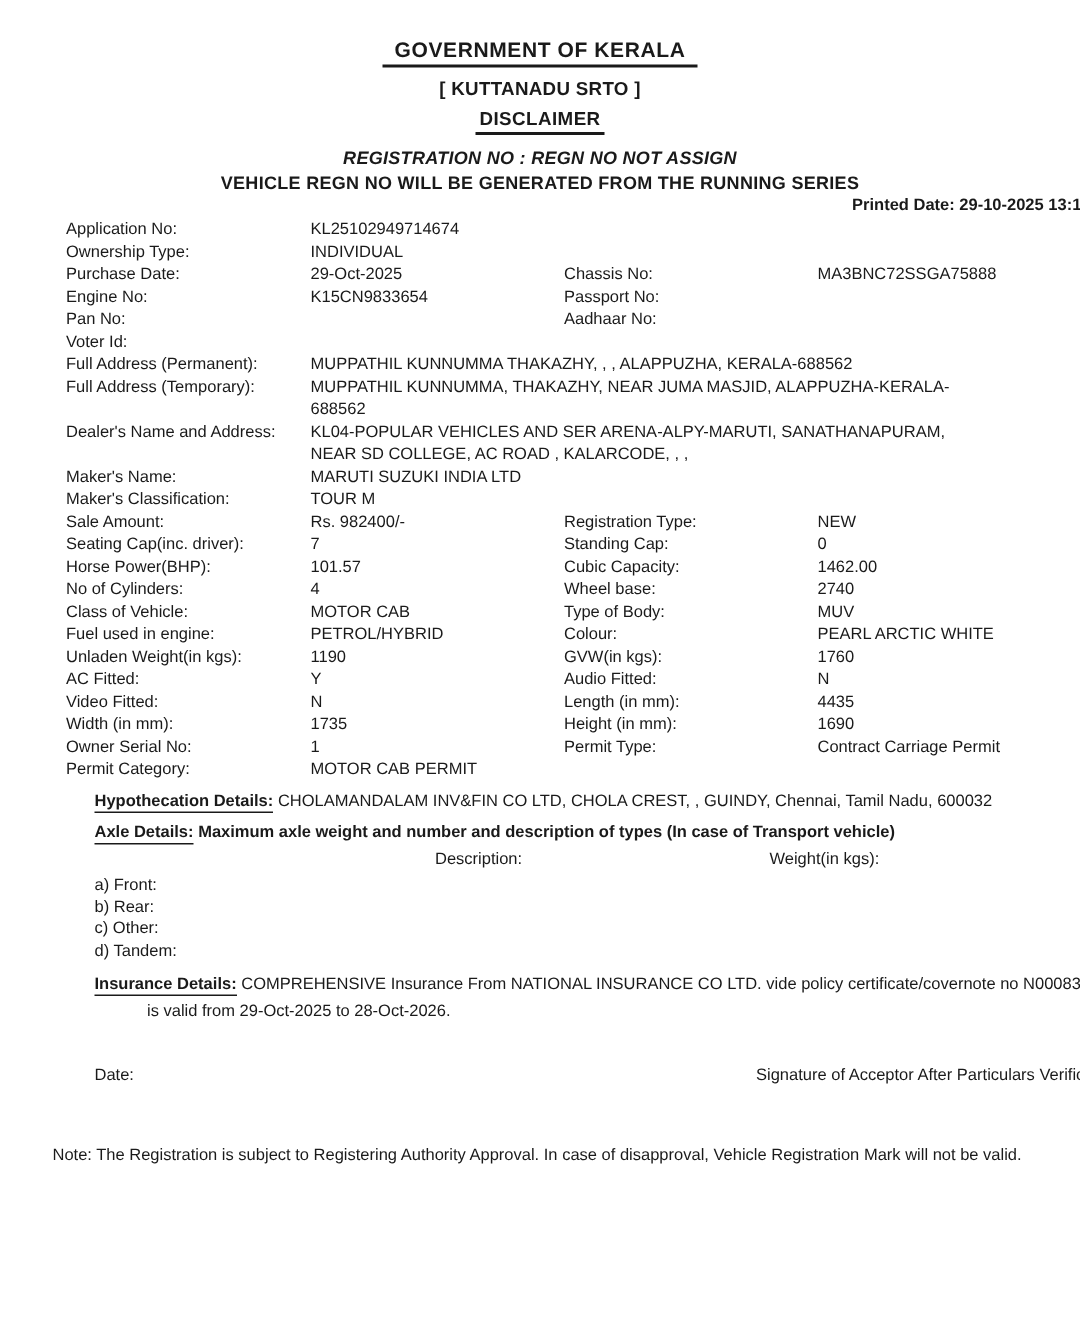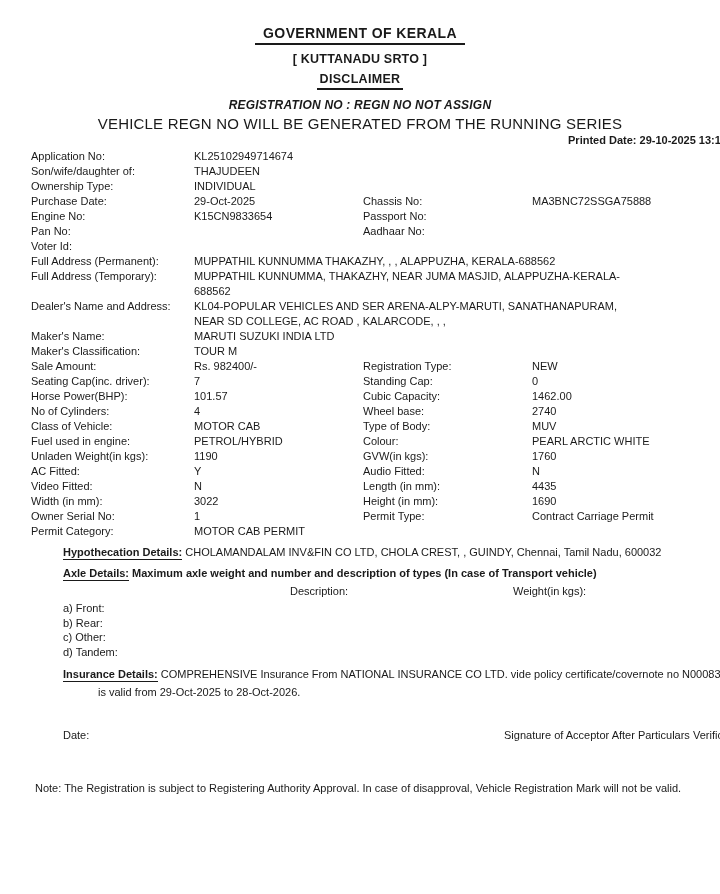--- a/index.html
+++ b/index.html
@@ -22,31 +22,31 @@
     border-bottom:2px solid #1a1a1a;
   }
   .office{margin-top:7px;font-size:12.5px;font-weight:bold;letter-spacing:.2px;}
   .disclaimer{
     display:inline-block;margin-top:6px;
     font-size:12.5px;font-weight:bold;letter-spacing:.3px;
     padding:0 3px 2px 3px;
     border-bottom:2px solid #1a1a1a;
   }
   .regline1{margin-top:8px;font-size:12px;font-weight:bold;letter-spacing:.2px;font-style:italic;}
-  .regline2{margin-top:3px;font-size:15px;font-weight:normal;letter-spacing:.2px;}
+  .regline2{margin-top:3px;font-size:12px;font-weight:bold;letter-spacing:.2px;}
   .printed{
     margin-top:2px;margin-right:-7px;
     text-align:right;font-size:11px;font-weight:bold;
     white-space:nowrap;
   }
   .rows{margin-top:3px;}
   .frow{
     display:grid;
     grid-template-columns:163px 169px 169px 1fr;
-    padding-left:31px;
+    padding-left:44px;
     min-height:15px;line-height:15px;
   }
   .frow .val.wide{grid-column:2 / 5;max-width:452px;}
   .lbl,.val{white-space:nowrap;overflow:visible;}
   .val.wide{white-space:normal;}
   .secline{
     padding-left:63px;margin-top:6px;line-height:15px;white-space:nowrap;
   }
   .seclabel{
     font-weight:bold;
@@ -82,26 +82,20 @@
   <div class="printed">Printed Date: 29-10-2025 13:17</div>
 
   <div class="rows">
     <div class="frow">
       <span class="lbl">Application No:</span>
       <span class="val">KL25102949714674</span>
       <span class="lbl"></span>
         <span class="val"></span>
     </div>
     <div class="frow">
-      <span class="lbl">Son/wife/daughter of:</span>
-      <span class="val">THAJUDEEN</span>
-      <span class="lbl"></span>
-        <span class="val"></span>
-    </div>
-    <div class="frow">
       <span class="lbl">Ownership Type:</span>
       <span class="val">INDIVIDUAL</span>
       <span class="lbl"></span>
         <span class="val"></span>
     </div>
     <div class="frow">
       <span class="lbl">Purchase Date:</span>
       <span class="val">29-Oct-2025</span>
       <span class="lbl">Chassis No:</span>
       <span class="val">MA3BNC72SSGA75888</span>
@@ -195,21 +189,21 @@
       <span class="val">N</span>
     </div>
     <div class="frow">
       <span class="lbl">Video Fitted:</span>
       <span class="val">N</span>
       <span class="lbl">Length (in mm):</span>
       <span class="val">4435</span>
     </div>
     <div class="frow">
       <span class="lbl">Width (in mm):</span>
-      <span class="val">3022</span>
+      <span class="val">1735</span>
       <span class="lbl">Height (in mm):</span>
       <span class="val">1690</span>
     </div>
     <div class="frow">
       <span class="lbl">Owner Serial No:</span>
       <span class="val">1</span>
       <span class="lbl">Permit Type:</span>
       <span class="val">Contract Carriage Permit</span>
     </div>
     <div class="frow">

